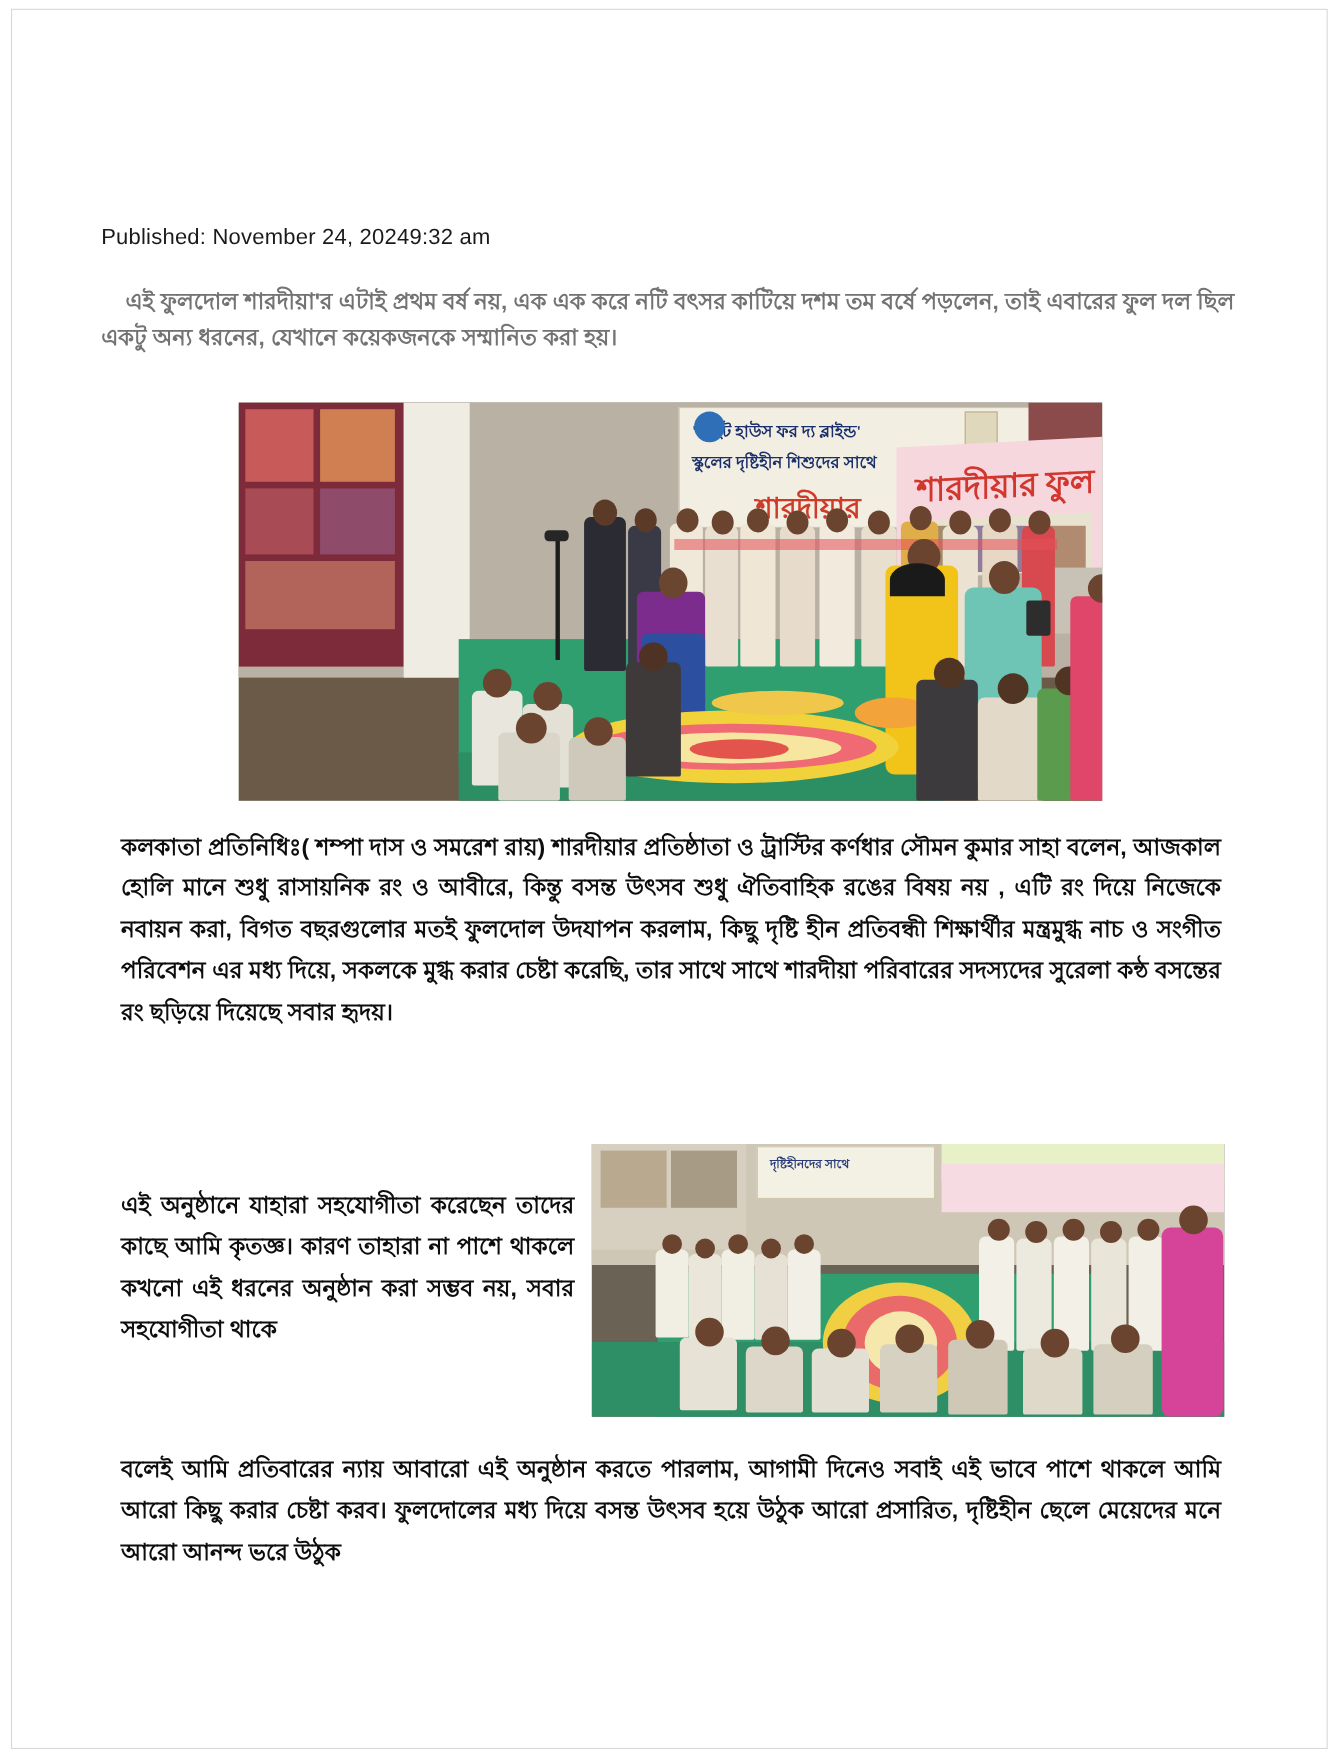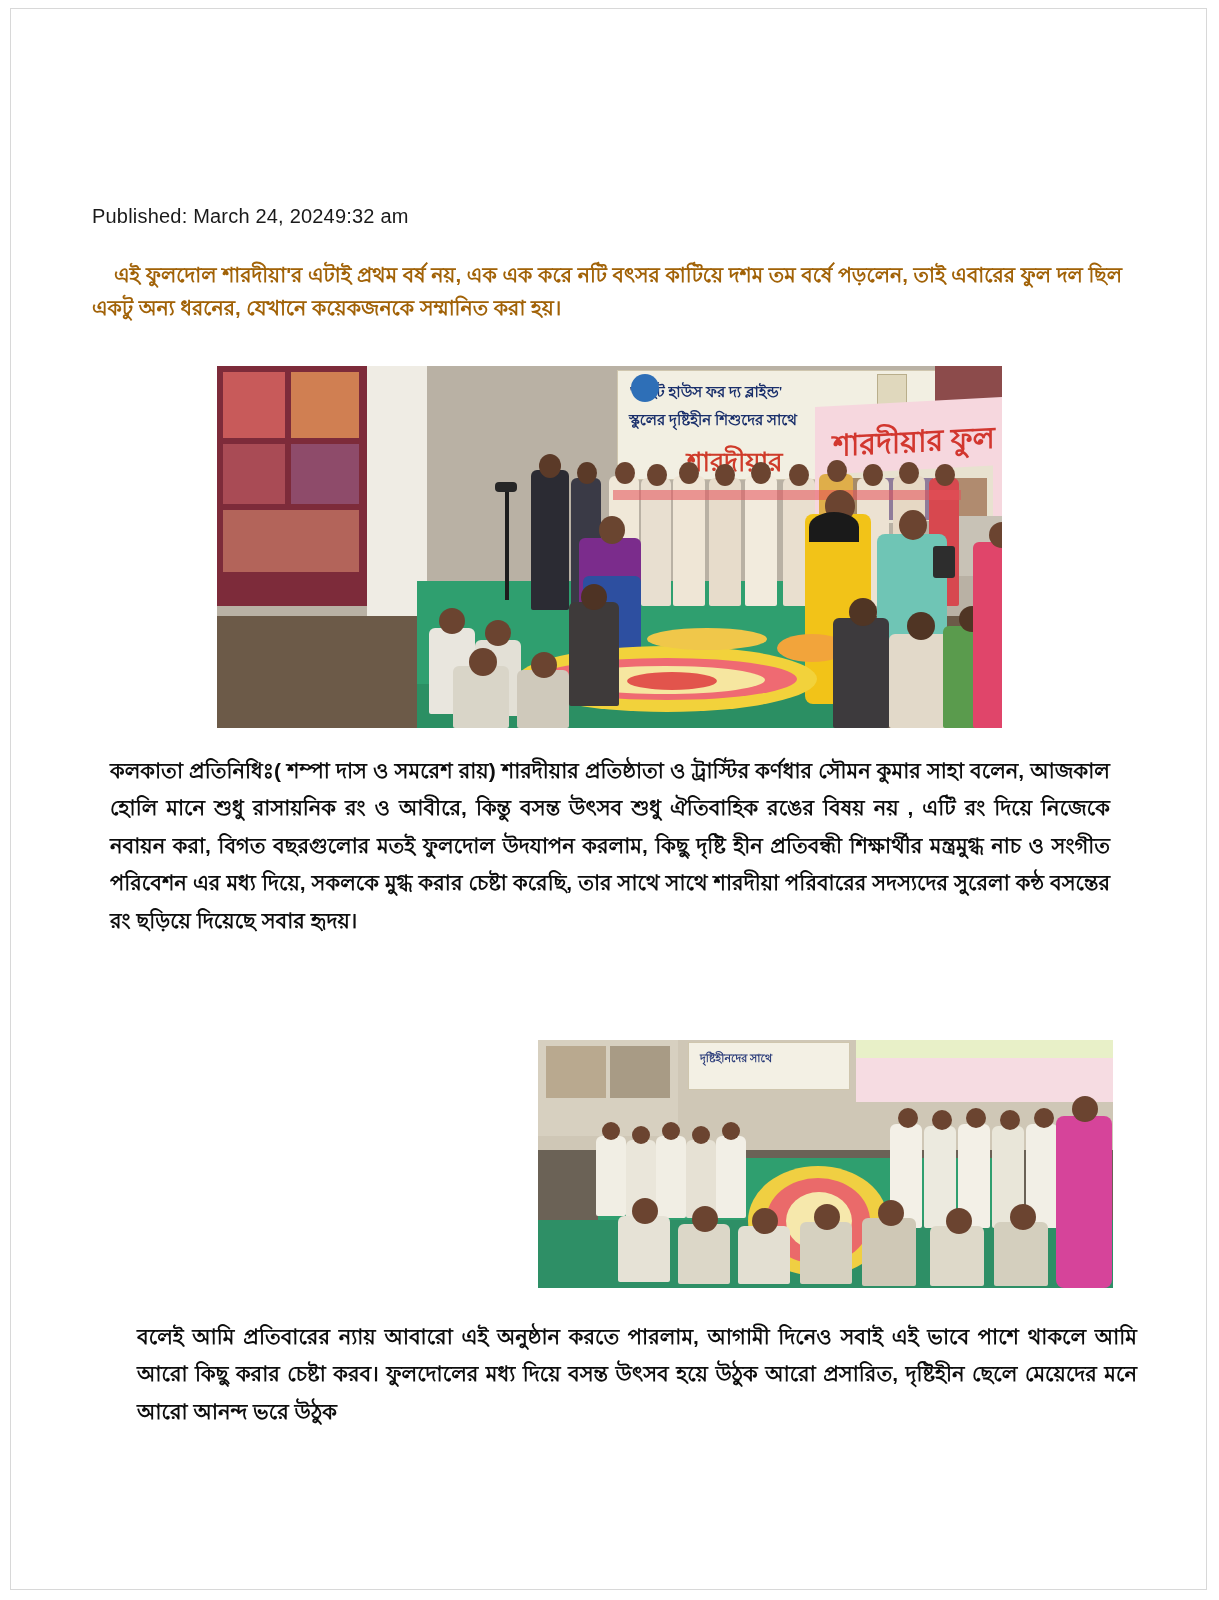--- a/index.html
+++ b/index.html
@@ -66,21 +66,21 @@
     letter-spacing: 0.2px;
   }
 
   .lede {
     position: absolute;
     left: 92px;
     top: 258px;
     width: 1030px;
     font-size: 20.5px;
     line-height: 1.62;
-    color: #a16207;
+    color: #737373;
     text-align: justify;
     text-indent: 22px;
     font-weight: 600;
   }
 
   
   .photo1 {
     position: absolute;
     left: 217px;
     top: 366px;
@@ -140,30 +140,29 @@
   .para-left {
     left: 110px;
     top: 1078px;
     width: 412px;
     text-align: justify;
   }
   .para-bottom {
     left: 110px;
     top: 1318px;
     width: 1000px;
-    margin-left: 27px;
   }
 </style>
 </head>
 <body>
 
 <div class="page">
 
 
-  <div class="published">Published: March 24, 20249:32 am</div>
+  <div class="published">Published: November 24, 20249:32 am</div>
 
   <div class="lede">এই ফুলদোল শারদীয়া'র এটাই প্রথম বর্ষ নয়, এক এক করে নটি বৎসর কাটিয়ে দশম তম বর্ষে পড়লেন, তাই এবারের ফুল দল ছিল একটু অন্য ধরনের, যেখানে কয়েকজনকে সম্মানিত করা হয়।</div>
 
   <div class="photo1">
 
     <div class="ph" style="left:0;top:0;width:785px;height:250px;background:#b9b1a4;"></div>
 
     <div class="ph" style="left:0;top:0;width:150px;height:240px;background:#7d2b3a;"></div>
     <div class="ph" style="left:6px;top:6px;width:62px;height:66px;background:#c85a5a;"></div>
     <div class="ph" style="left:74px;top:6px;width:68px;height:66px;background:#d07f52;"></div>
@@ -440,16 +439,17 @@
     <div class="fig" style="left:262px;top:182px;width:52px;height:62px;background:#d6d1c0;"></div>
     <div class="head" style="left:276px;top:164px;width:26px;height:26px;"></div>
     <div class="fig" style="left:324px;top:178px;width:54px;height:68px;background:#cfc8b6;"></div>
     <div class="head" style="left:340px;top:160px;width:26px;height:26px;"></div>
     <div class="fig" style="left:392px;top:186px;width:54px;height:60px;background:#ded9c9;"></div>
     <div class="head" style="left:408px;top:168px;width:26px;height:26px;"></div>
     <div class="fig" style="left:456px;top:182px;width:54px;height:64px;background:#d4cfbe;"></div>
     <div class="head" style="left:472px;top:164px;width:26px;height:26px;"></div>
   </div>
 
+  <div class="body-text para-left">এই অনুষ্ঠানে যাহারা সহযোগীতা করেছেন তাদের কাছে আমি কৃতজ্ঞ। কারণ তাহারা না পাশে থাকলে কখনো এই ধরনের অনুষ্ঠান করা সম্ভব নয়, সবার সহযোগীতা থাকে</div>
 
   <div class="body-text para-bottom">বলেই আমি প্রতিবারের ন্যায় আবারো এই অনুষ্ঠান করতে পারলাম, আগামী দিনেও সবাই এই ভাবে পাশে থাকলে আমি আরো কিছু করার চেষ্টা করব। ফুলদোলের মধ্য দিয়ে বসন্ত উৎসব হয়ে উঠুক আরো প্রসারিত, দৃষ্টিহীন ছেলে মেয়েদের মনে আরো আনন্দ ভরে উঠুক</div>
 
 </div>
 
 </body></html>

